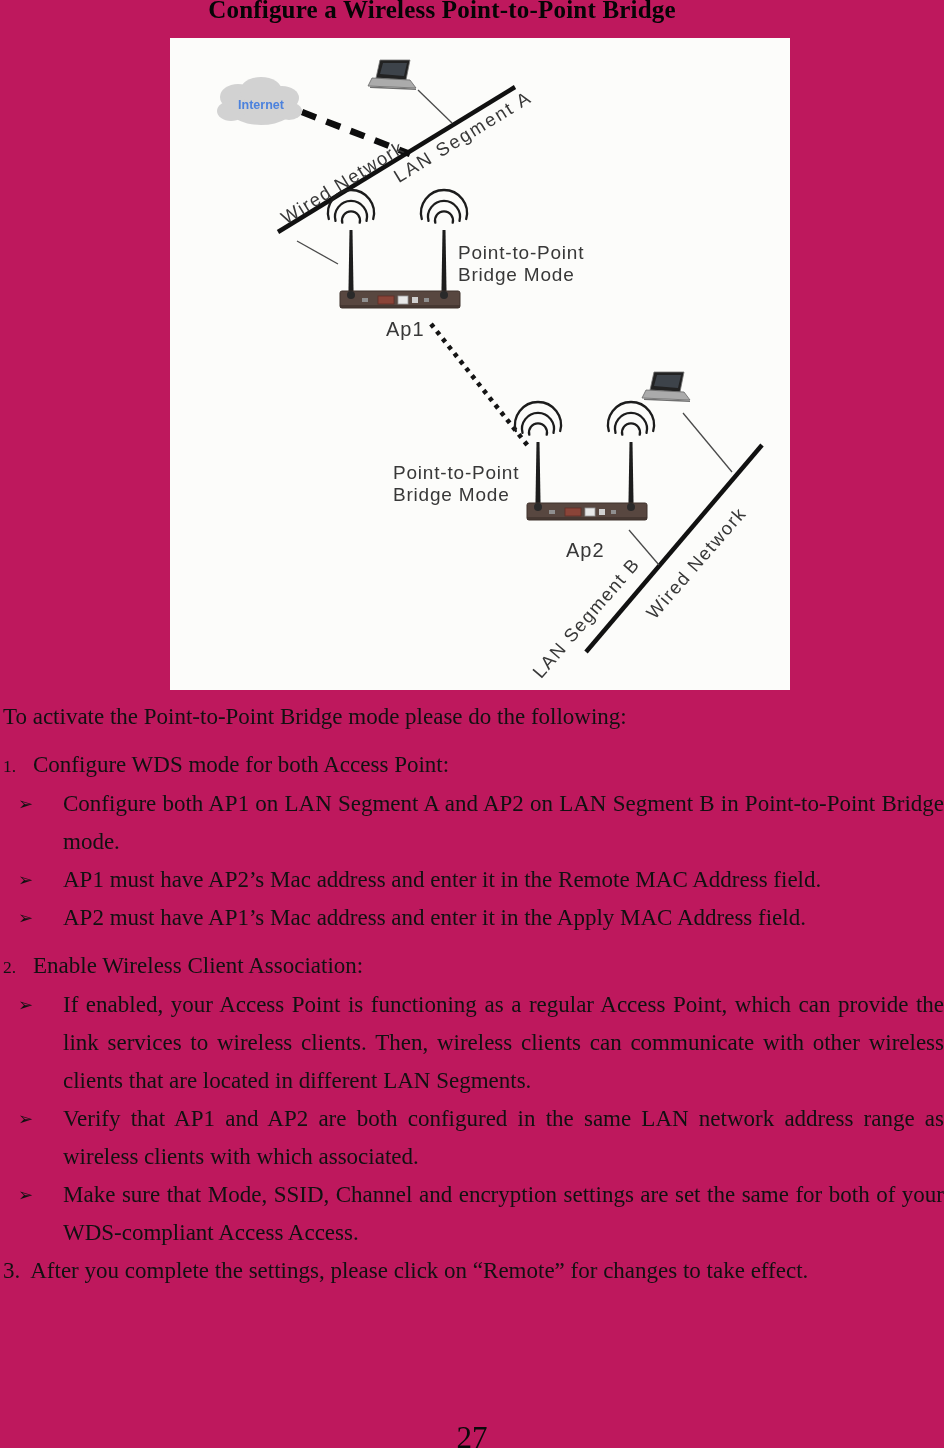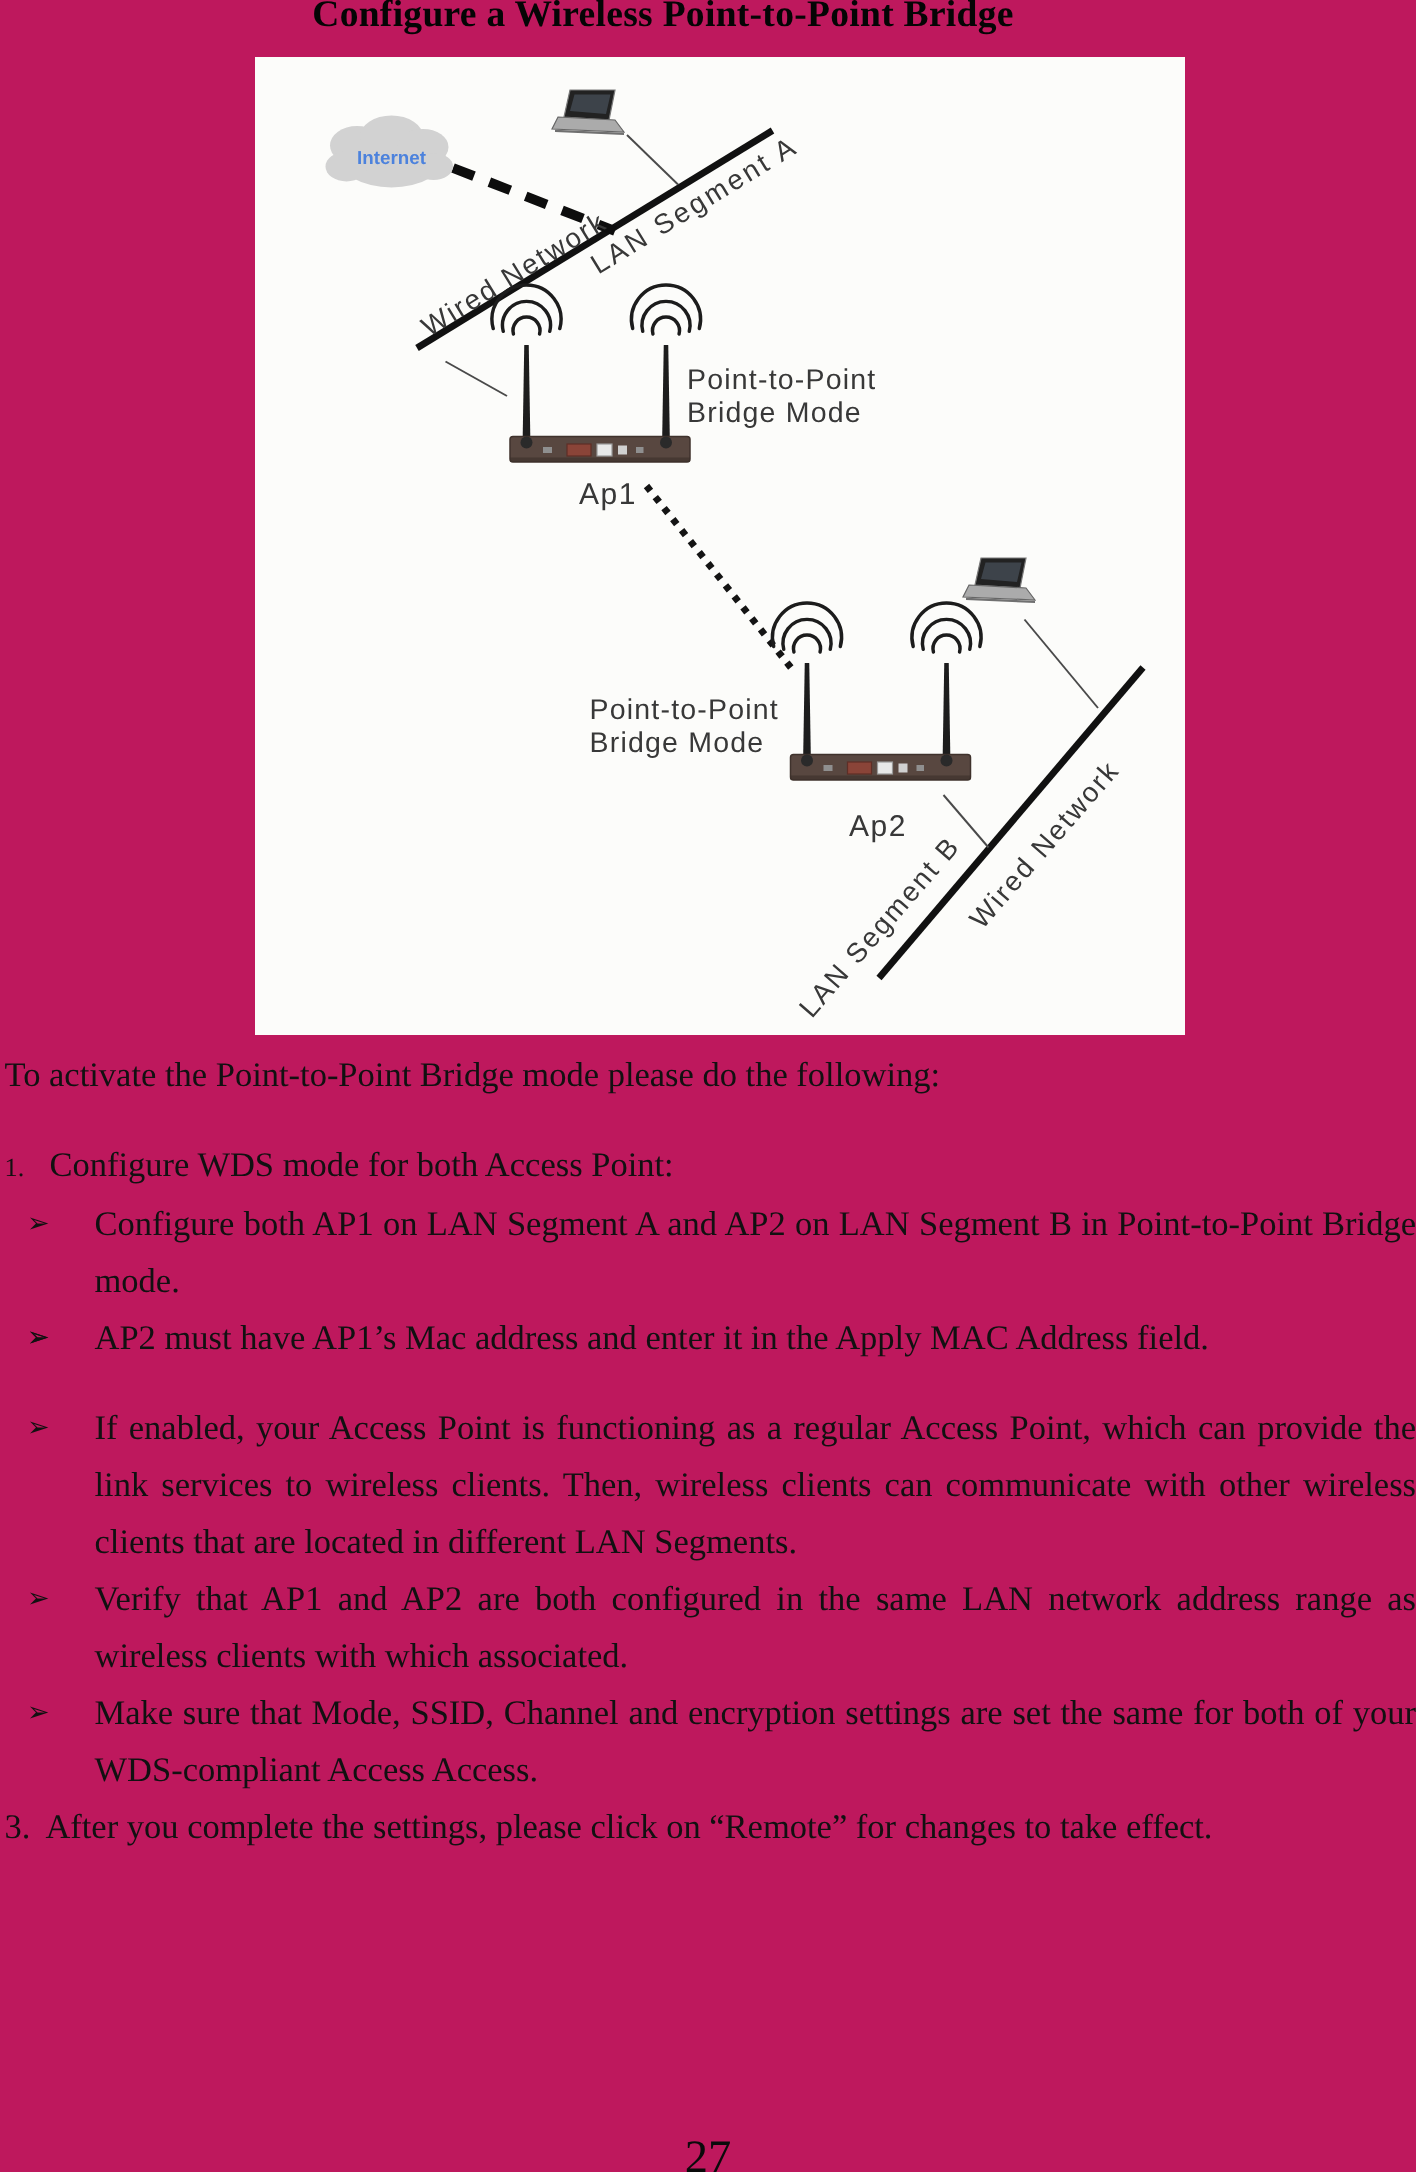--- a/index.html
+++ b/index.html
@@ -20,21 +20,21 @@
   }
   .diagram{
     position:absolute;left:170px;top:38px;
   }
   .content{
     position:absolute;left:0;top:698px;width:941px;
     padding-left:3px;
     font-size:23px;line-height:38px;
   }
   .intro{margin:0;}
-  .step{margin-top:22px;}
+  .step{margin-top:10px;}
   .step.no-gap{margin-top:0;}
   .step-line{display:block;}
   .step-num{
     display:inline-block;min-width:30px;
     font-size:17.5px;
   }
   .step-num.big{font-size:23px;min-width:0;margin-right:10px;}
   .bullet{
     position:relative;
     padding-left:60px;
@@ -144,28 +144,32 @@
     <div class="step">
       <div class="step-line">
         <span class="step-num">1.</span><span>Configure WDS mode for both Access Point:</span>
       </div>
       <div class="bullet">
         <span class="marker">➢</span>
         <span>Configure both AP1 on LAN Segment A and AP2 on LAN Segment B in Point-to-Point Bridge mode.</span>
       </div>
       <div class="bullet">
         <span class="marker">➢</span>
+        <span>AP1 must have AP2’s Mac address and enter it in the Remote MAC Address field.</span>
       </div>
       <div class="bullet">
         <span class="marker">➢</span>
         <span>AP2 must have AP1’s Mac address and enter it in the Apply MAC Address field.</span>
       </div>
     </div>
 
     <div class="step">
+      <div class="step-line">
+        <span class="step-num">2.</span><span>Enable Wireless Client Association:</span>
+      </div>
       <div class="bullet">
         <span class="marker">➢</span>
         <span>If enabled, your Access Point is functioning as a regular Access Point, which can provide the link services to wireless clients. Then, wireless clients can communicate with other wireless clients that are located in different LAN Segments.</span>
       </div>
       <div class="bullet">
         <span class="marker">➢</span>
         <span>Verify that AP1 and AP2 are both configured in the same LAN network address range as wireless clients with which associated.</span>
       </div>
       <div class="bullet">
         <span class="marker">➢</span>

